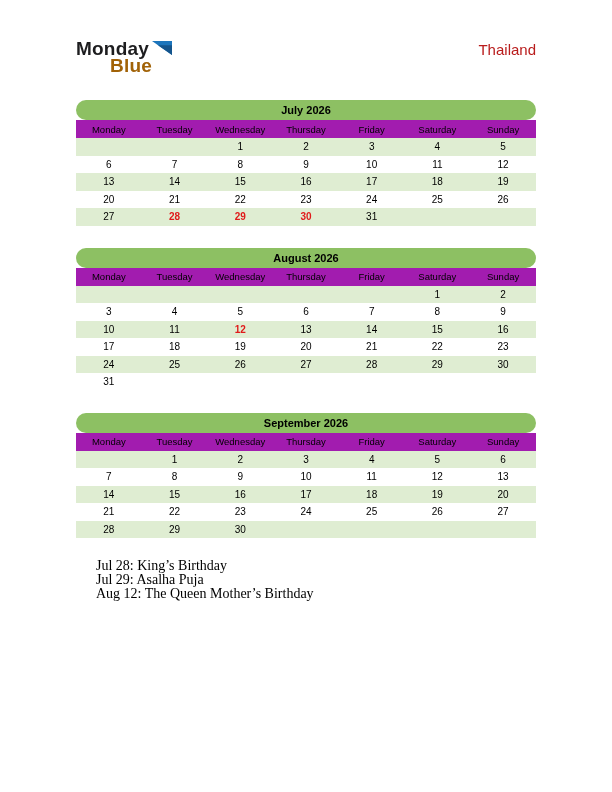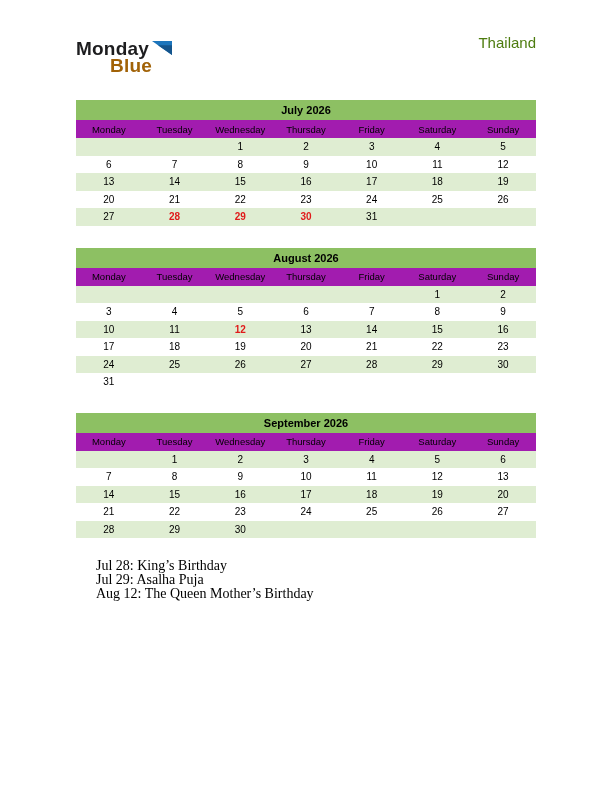--- a/index.html
+++ b/index.html
@@ -23,35 +23,35 @@
   }
   .logo-triangle { margin-left: 3px; margin-top: 3px; }
   .logo-line2 {
     font-size: 19px; font-weight: 700; color: #a16207;
     margin-left: 34px; margin-top: -5px; letter-spacing: 0.2px;
   }
 
   
   .title-block { position: absolute; right: 76px; top: 34px; text-align: right; }
   .q-title { font-size: 22px; color: #000000; font-weight: 400; }
-  .region  { font-size: 15px; color: #4d7c0f; font-weight: 400; }
+  .region  { font-size: 15px; color: #b91c1c; font-weight: 400; margin-top: 7px; }
 
   
   #calendars { position: absolute; left: 76px; top: 100px; width: 460px; }
 
   table.calendar {
     width: 460px;
     border-collapse: collapse;
     table-layout: fixed;
     margin-bottom: 22px;
   }
   td.month-title {
     background: var(--header-green, #8dc063);
     font-size: 11px; font-weight: 700; color: #000000;
-    text-align: center; height: 20px;
+    text-align: center; height: 20px; border-radius: 10px;
   }
   tr.weekday-row td {
     background: #a21caf;
     font-size: 9.5px; color: #000000;
     text-align: center; height: 18px;
   }
   td.day {
     font-size: 10px; color: #000000;
     text-align: center; height: 17.5px;
   }

